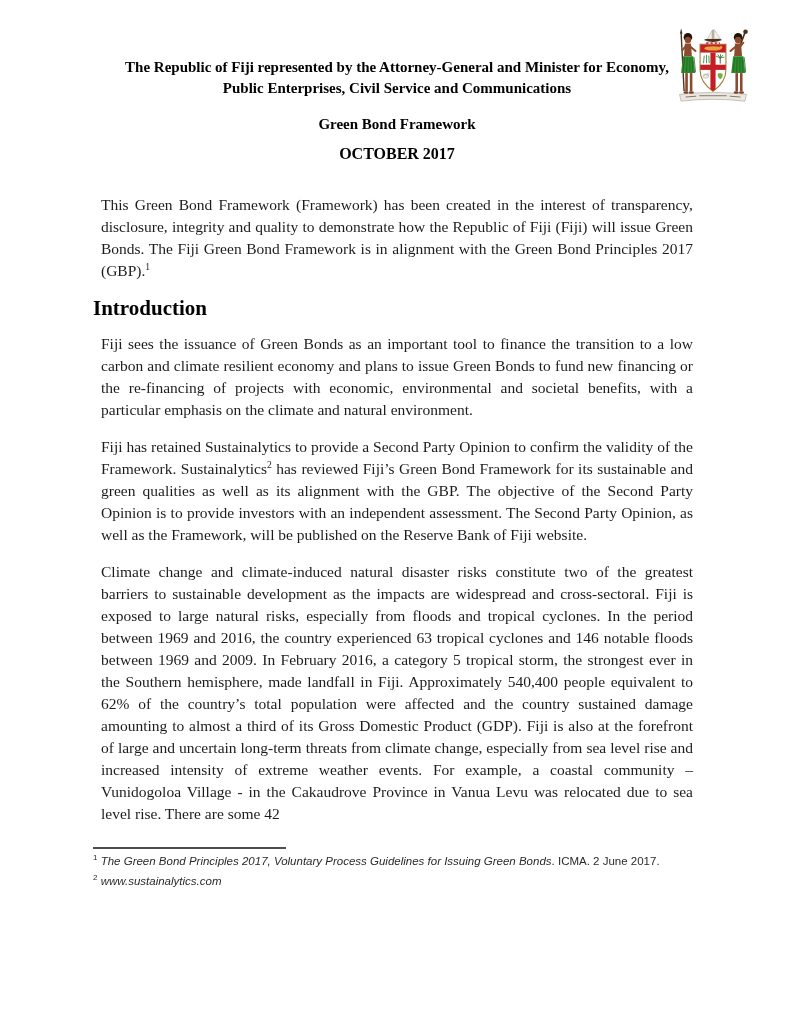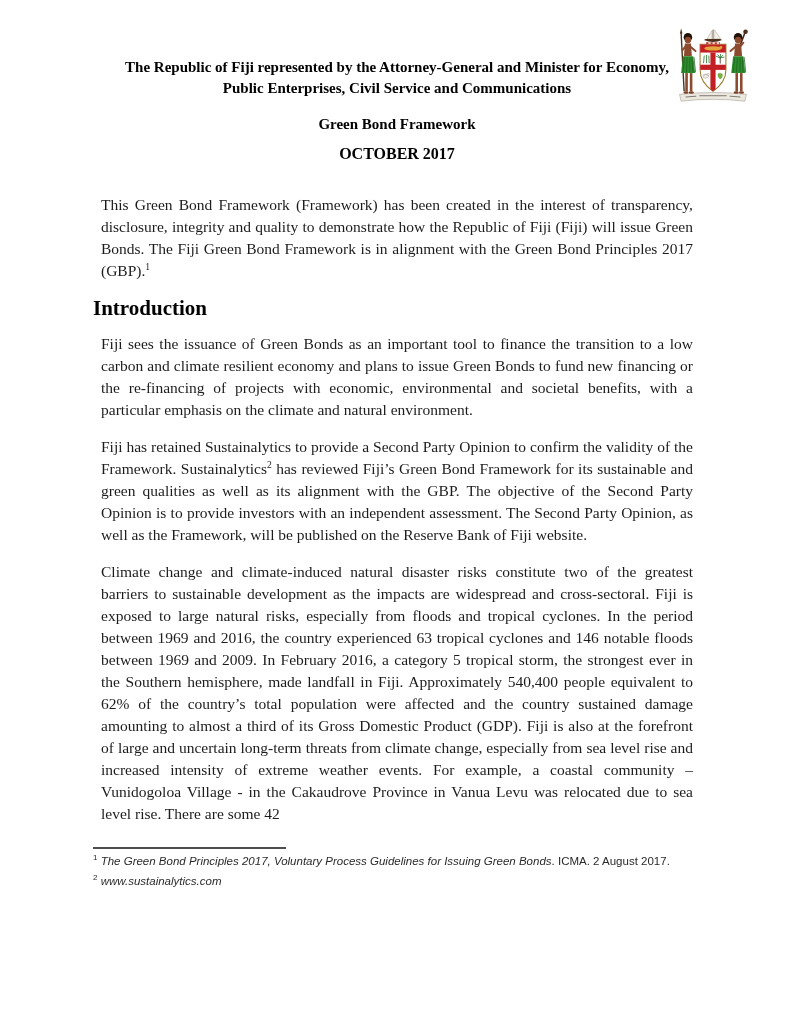--- a/index.html
+++ b/index.html
@@ -211,17 +211,17 @@
 
     <p class="body-para"><span>Fiji sees the issuance of Green Bonds as an important tool to finance the transition to a low carbon and climate resilient economy and plans to issue Green Bonds to fund new financing or the re-financing of projects with economic, environmental and societal benefits, with a particular emphasis on the climate and natural environment.</span></p>
 
     <p class="body-para"><span>Fiji has retained Sustainalytics to provide a Second Party Opinion to confirm the validity of the Framework. Sustainalytics</span><sup>2</sup><span> has reviewed Fiji’s Green Bond Framework for its sustainable and green qualities as well as its alignment with the GBP. The objective of the Second Party Opinion is to provide investors with an independent assessment. The Second Party Opinion, as well as the Framework, will be published on the Reserve Bank of Fiji website.</span></p>
 
 
     <p class="body-para"><span>Climate change and climate-induced natural disaster risks constitute two of the greatest barriers to sustainable development as the impacts are widespread and cross-sectoral. Fiji is exposed to large natural risks, especially from floods and tropical cyclones. In the period between 1969 and 2016, the country experienced 63 tropical cyclones and 146 notable floods between 1969 and 2009. In February 2016, a category 5 tropical storm, the strongest ever in the Southern hemisphere, made landfall in Fiji. Approximately 540,400 people equivalent to 62% of the country’s total population were affected and the country sustained damage amounting to almost a third of its Gross Domestic Product (GDP). Fiji is also at the forefront of large and uncertain long-term threats from climate change, especially from sea level rise and increased intensity of extreme weather events. For example, a coastal community – Vunidogoloa Village - in the Cakaudrove Province in Vanua Levu was relocated due to sea level rise. There are some 42</span></p>
 
     <div class="footnote-rule"></div>
 
-    <p class="footnote"><sup>1</sup><span class="it"> The Green Bond Principles 2017, Voluntary Process Guidelines for Issuing Green Bonds</span><span>. ICMA. 2 August 2017.</span></p>
+    <p class="footnote"><sup>1</sup><span class="it"> The Green Bond Principles 2017, Voluntary Process Guidelines for Issuing Green Bonds</span><span>. ICMA. 2 June 2017.</span></p>
     <p class="footnote"><sup>2</sup><span class="it"> www.sustainalytics.com</span></p>
 
   </div>
 </div>
 
 </body></html>

